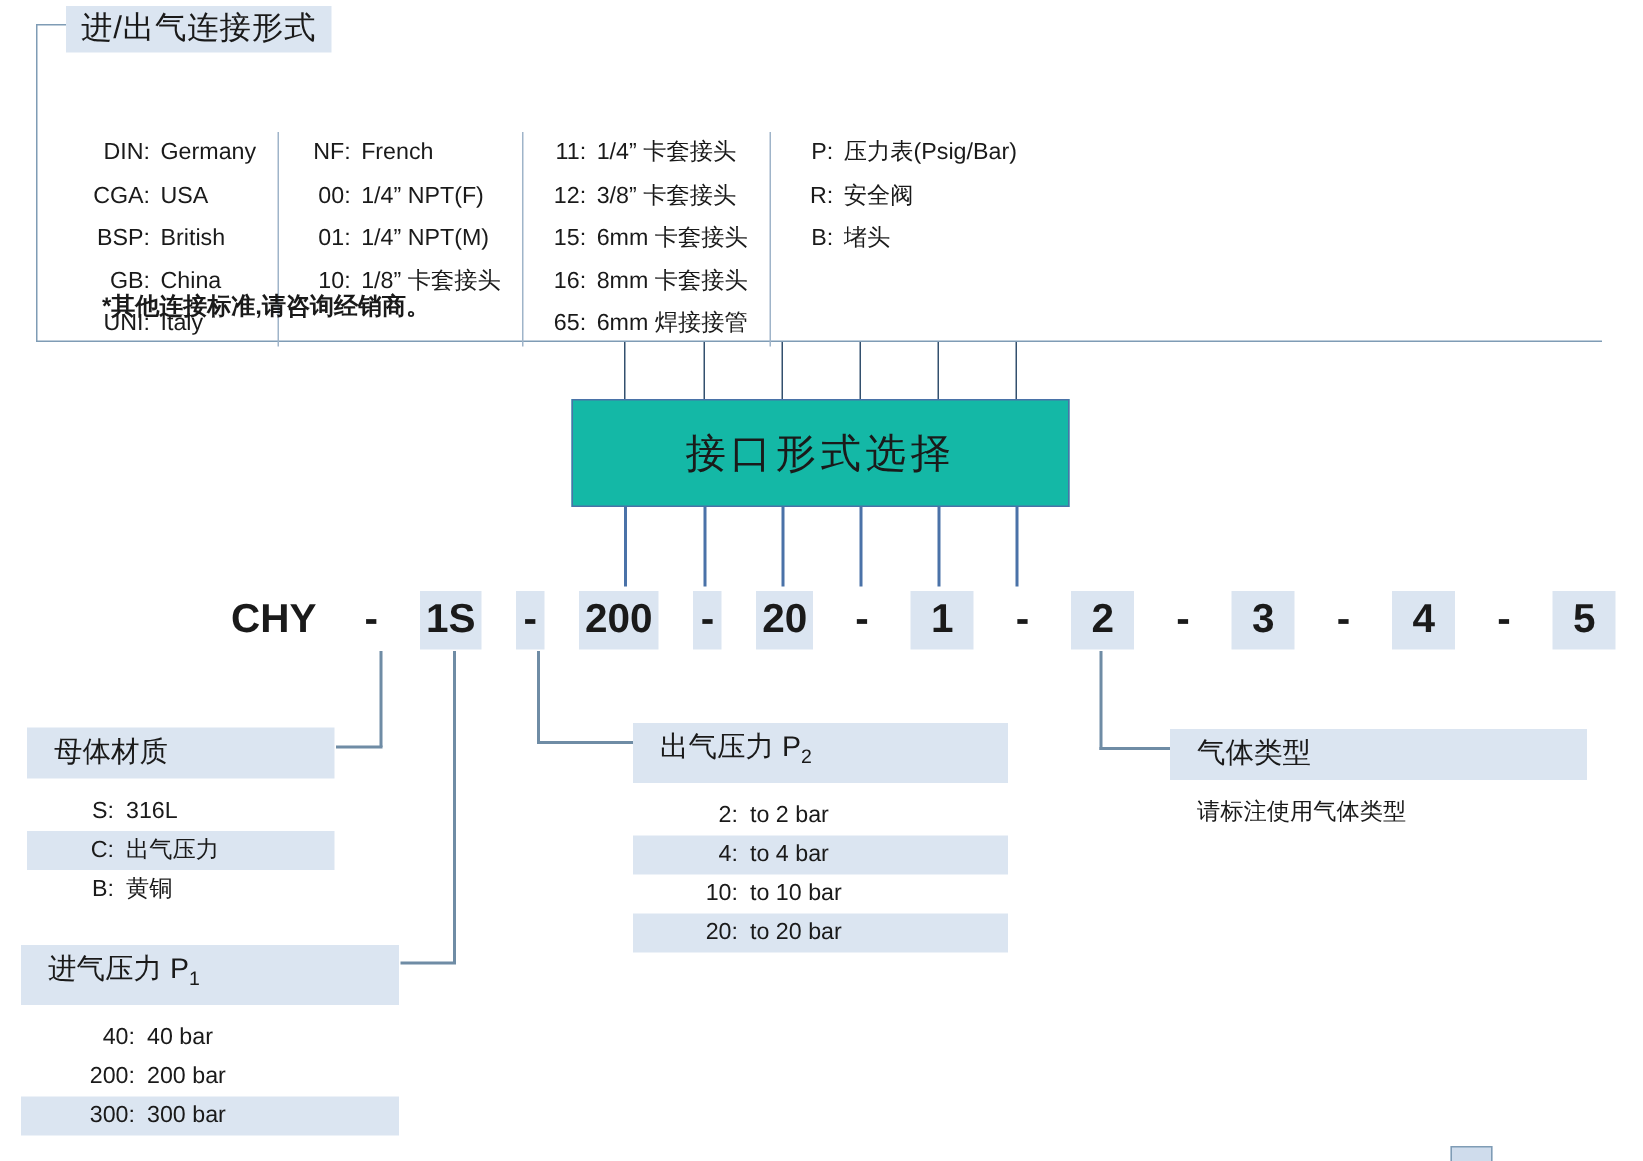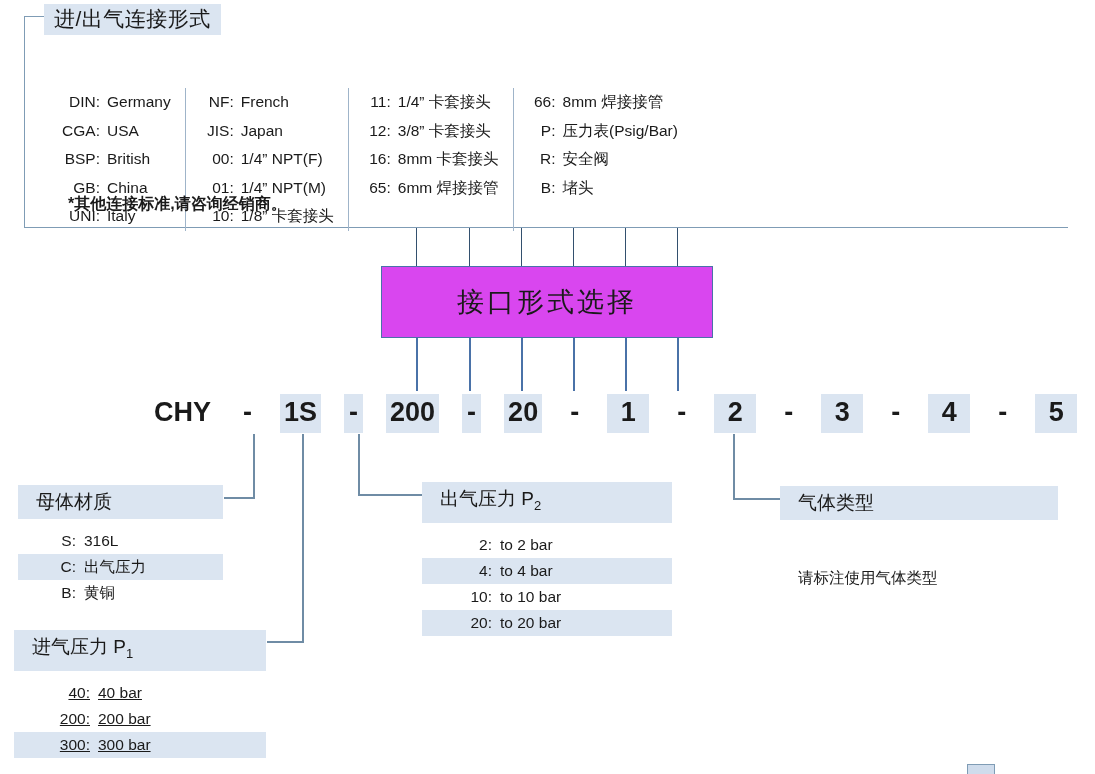--- a/index.html
+++ b/index.html
@@ -47,21 +47,21 @@
   #note{
     left:56px;top:194px;font-size:16px;white-space:nowrap;font-weight:600;margin-left:12px;
   }
 
   
   .riser{background:#33506e;width:1.4px;}
 
   
   #selector-box{
     left:381px;top:266px;width:332px;height:72px;
-    border:1.6px solid #4a72a8;background:#d946ef;box-sizing:border-box;
+    border:1.6px solid #4a72a8;background:#14b8a6;box-sizing:border-box;
     display:flex;align-items:center;justify-content:center;
   }
   #selector-label{font-size:27px;letter-spacing:3px;}
 
   
   .dropline{background:#4a72a8;width:1.6px;}
 
   
   #code-line{
     left:150px;top:393px;height:40px;
@@ -85,28 +85,28 @@
   }
   .lrow .k{display:inline-block;text-align:right;padding-right:8px;}
   .lrow .v{display:inline-block;}
 
   #mat-block{left:18px;top:485px;width:205px;}
   #mat-block .k{width:42px;}
   #mat-block .lrow{padding-left:16px;width:205px;}
 
   #p1-block{left:14px;top:630px;width:252px;}
   #p1-block .k{width:56px;}
-  #p1-block .lrow{padding-left:20px;width:252px;text-decoration:underline;}
+  #p1-block .lrow{padding-left:20px;width:252px;}
 
   #p2-block{left:422px;top:482px;width:250px;}
   #p2-block .k{width:48px;}
   #p2-block .lrow{padding-left:22px;width:250px;}
 
   #gas-block{left:780px;top:486px;width:278px;}
-  #gas-block .gnote{font-size:15.5px;line-height:28px;padding-left:18px;margin-top:36px;}
+  #gas-block .gnote{font-size:15.5px;line-height:28px;padding-left:18px;}
 
   .lead{background:#6f8ca5;}
 
   
   #corner-artifact{
     left:967px;top:764px;width:28px;height:16px;
     background:#cfdcec;border:1.5px solid #7f9cb5;box-sizing:border-box;
   }
 </style>
 </head>
@@ -140,24 +140,20 @@
         <span class="v">Italy</span>
       </div>
   </div>
 
   <div class="col c2">
     <div class="row">
         <span class="k">NF:</span>
         <span class="v">French</span>
       </div>
     <div class="row">
-        <span class="k">JIS:</span>
-        <span class="v">Japan</span>
-      </div>
-    <div class="row">
         <span class="k">00:</span>
         <span class="v">1/4”  NPT(F)</span>
       </div>
     <div class="row">
         <span class="k">01:</span>
         <span class="v">1/4”  NPT(M)</span>
       </div>
     <div class="row">
         <span class="k">10:</span>
         <span class="v">1/8”  卡套接头</span>
@@ -167,34 +163,34 @@
   <div class="col c3">
     <div class="row">
         <span class="k">11:</span>
         <span class="v">1/4”  卡套接头</span>
       </div>
     <div class="row">
         <span class="k">12:</span>
         <span class="v">3/8”  卡套接头</span>
       </div>
     <div class="row">
+        <span class="k">15:</span>
+        <span class="v">6mm 卡套接头</span>
+      </div>
+    <div class="row">
         <span class="k">16:</span>
         <span class="v">8mm 卡套接头</span>
       </div>
     <div class="row">
         <span class="k">65:</span>
         <span class="v">6mm 焊接接管</span>
       </div>
   </div>
 
   <div class="col c4">
-    <div class="row">
-        <span class="k">66:</span>
-        <span class="v">8mm 焊接接管</span>
-      </div>
     <div class="row">
         <span class="k">P:</span>
         <span class="v">压力表(Psig/Bar)</span>
       </div>
     <div class="row">
         <span class="k">R:</span>
         <span class="v">安全阀</span>
       </div>
     <div class="row">
         <span class="k">B:</span>

